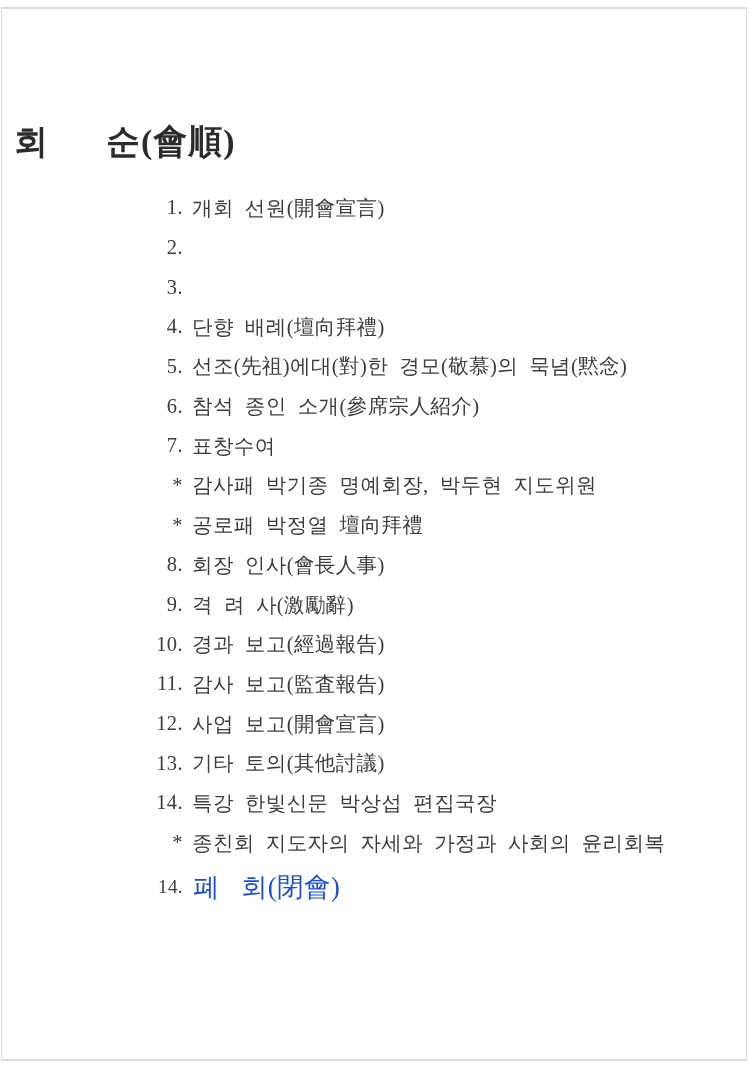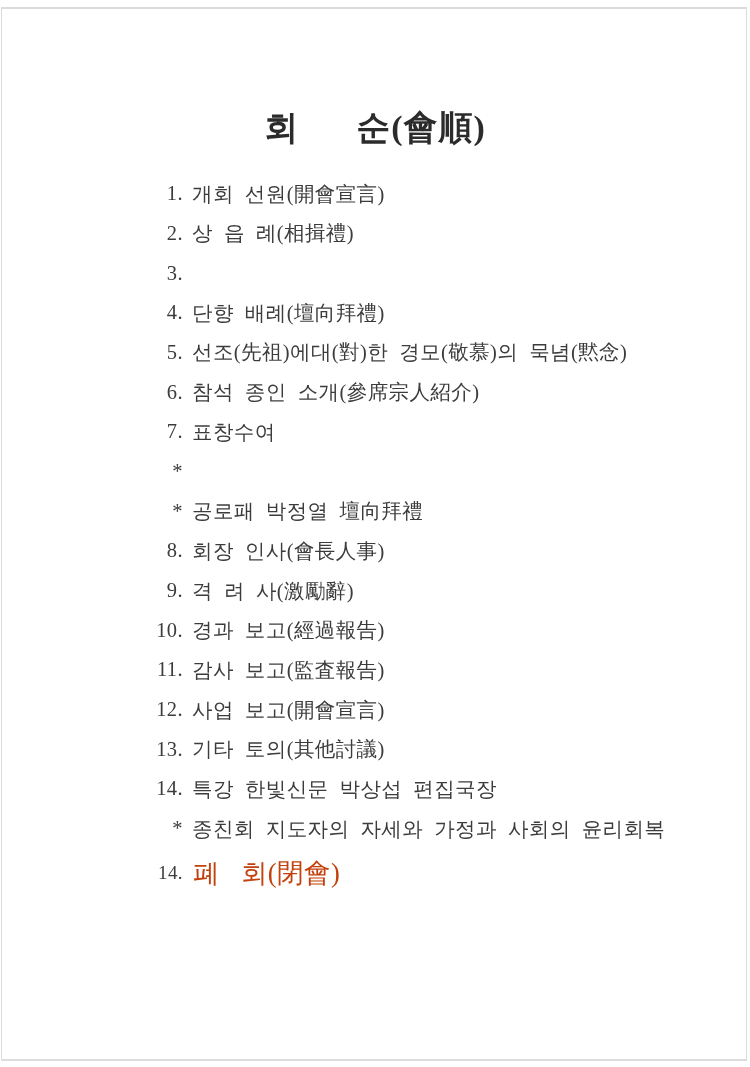--- a/index.html
+++ b/index.html
@@ -22,23 +22,22 @@
     top: 7px;
     left: 1px;
     right: 3px;
     bottom: 6px;
     border: 2px solid #dcdcdc;
     border-left-width: 1px;
     border-right-width: 1px;
     pointer-events: none;
   }
   .doc-title {
-    margin: 0;
+    margin: 14px;
     padding-top: 108px;
-    text-align: center;
     font-size: 34px;
     line-height: 1.2;
     font-weight: bold;
     letter-spacing: 1px;
     color: #2b2b2b;
     white-space: pre;
   }
   .agenda-list {
     margin-top: 25px;
     padding-left: 150px;
@@ -60,40 +59,39 @@
     padding-left: 9px;
   }
   .row.closing {
     height: 50px;
   }
   .row.closing .marker {
     font-size: 19px;
   }
   .row.closing .text {
     font-size: 26.5px;
-    color: #c2410c;
+    color: #1d4ed8;
     padding-left: 10px;
   }
 </style>
 </head>
 <body>
 
 <div class="page">
   <div class="scan-frame"></div>
 
   <h1 class="doc-title">회      순(會順)</h1>
 
   <div class="agenda-list">
       <div class="row item">
       <span class="marker">1.</span>
       <span class="text">개회  선원(開會宣言)</span>
     </div>
       <div class="row item">
       <span class="marker">2.</span>
-      <span class="text">상  읍  례(相揖禮)</span>
     </div>
       <div class="row item">
       <span class="marker">3.</span>
     </div>
       <div class="row item">
       <span class="marker">4.</span>
       <span class="text">단향  배례(壇向拜禮)</span>
     </div>
       <div class="row item">
       <span class="marker">5.</span>
@@ -102,20 +100,21 @@
       <div class="row item">
       <span class="marker">6.</span>
       <span class="text">참석  종인  소개(參席宗人紹介)</span>
     </div>
       <div class="row item">
       <span class="marker">7.</span>
       <span class="text">표창수여</span>
     </div>
       <div class="row sub">
       <span class="marker">*</span>
+      <span class="text">감사패  박기종  명예회장,  박두현  지도위원</span>
     </div>
       <div class="row sub">
       <span class="marker">*</span>
       <span class="text">공로패  박정열  壇向拜禮</span>
     </div>
       <div class="row item">
       <span class="marker">8.</span>
       <span class="text">회장  인사(會長人事)</span>
     </div>
       <div class="row item">

